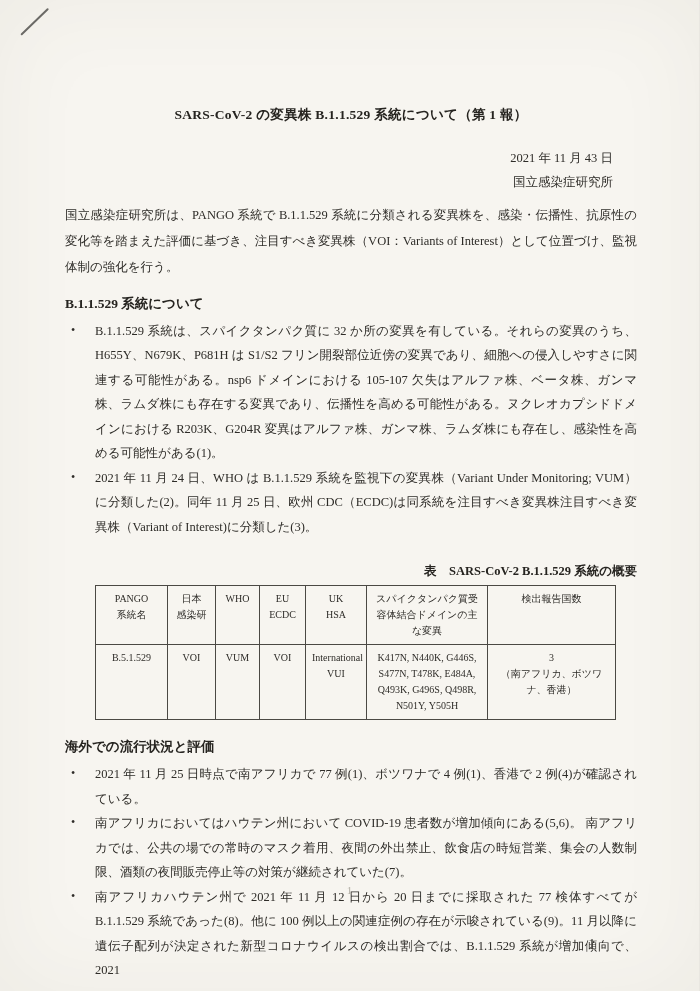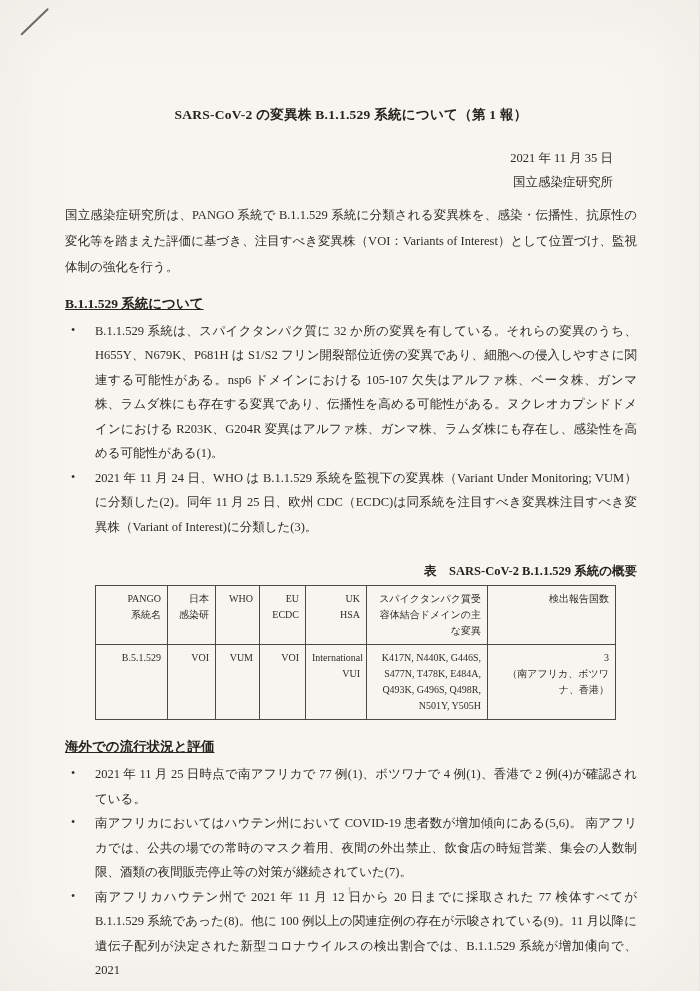--- a/index.html
+++ b/index.html
@@ -43,21 +43,20 @@
     font-size:12.5px;
     line-height:26px;
     text-align:justify;
   }
   .section-heading{
     margin-top:9px;
     font-size:13.5px;
     font-weight:bold;
     color:#262420;
     line-height:22px;
-    text-decoration:underline;
   }
   ul.bullets{
     list-style:none;
     margin:4px 0 0 0;
     padding:0;
   }
   ul.bullets li{
     position:relative;
     padding-left:30px;
     font-size:12.5px;
@@ -81,21 +80,21 @@
     width:520px;
     table-layout:fixed;
     font-size:10px;
     line-height:16px;
   }
   table.summary th, table.summary td{
     border:1px solid #4b4944;
     padding:5px 6px;
     vertical-align:top;
     font-weight:normal;
-    text-align:right;
+    text-align:center;
     white-space:pre-line;
     overflow:hidden;
     font-family:"Liberation Serif","DejaVu Serif",serif;
     color:#2e2c28;
   }
   table.summary thead tr{height:50px;}
   table.summary tbody tr{height:74px;}
   .heading-2{margin-top:16px;}
   .scan-page-number{
     position:absolute;left:0;right:0;top:884px;
@@ -114,21 +113,21 @@
 
 <div class="page">
 
   <div class="pen-mark"></div>
 
   <div class="content">
 
     <div class="doc-title">SARS-CoV-2 の変異株 B.1.1.529 系統について（第 1 報）</div>
 
     <div class="byline">
-      <div>2021 年 11 月 35 日</div>
+      <div>2021 年 11 月 43 日</div>
       <div>国立感染症研究所</div>
     </div>
 
     <p class="intro">国立感染症研究所は、PANGO 系統で B.1.1.529 系統に分類される変異株を、感染・伝播性、抗原性の変化等を踏まえた評価に基づき、注目すべき変異株（VOI：Variants of Interest）として位置づけ、監視体制の強化を行う。</p>
 
     <div class="section-heading">B.1.1.529 系統について</div>
 
     <ul class="bullets">
       <li>
         <span class="marker">•</span>

